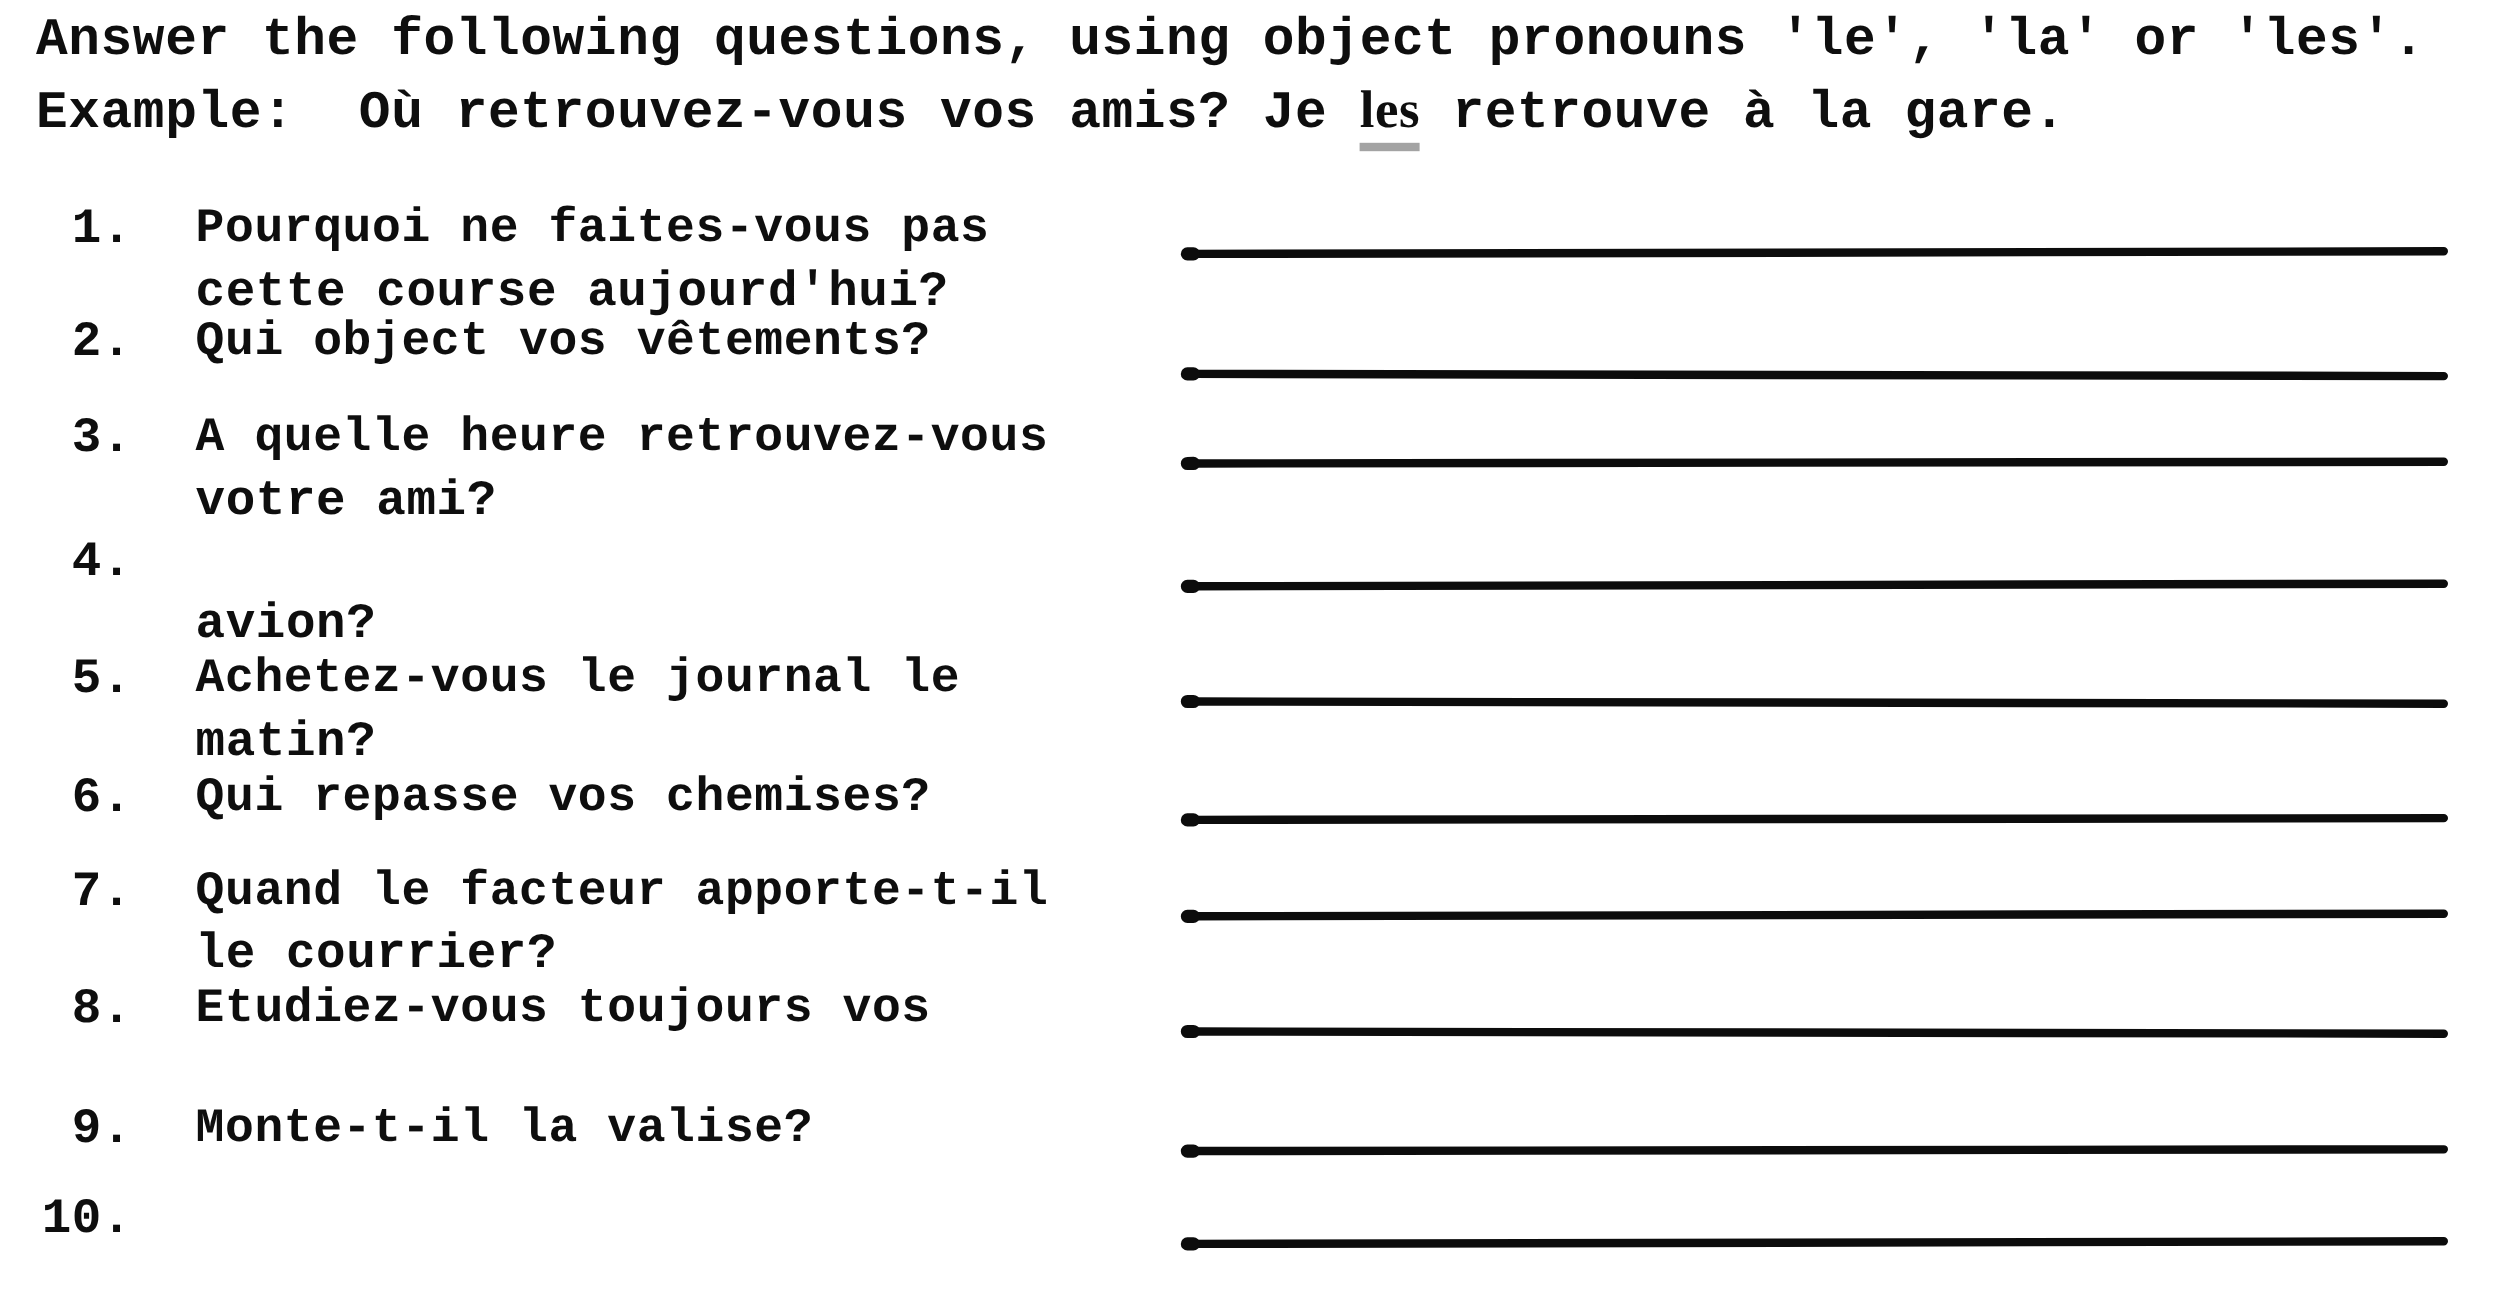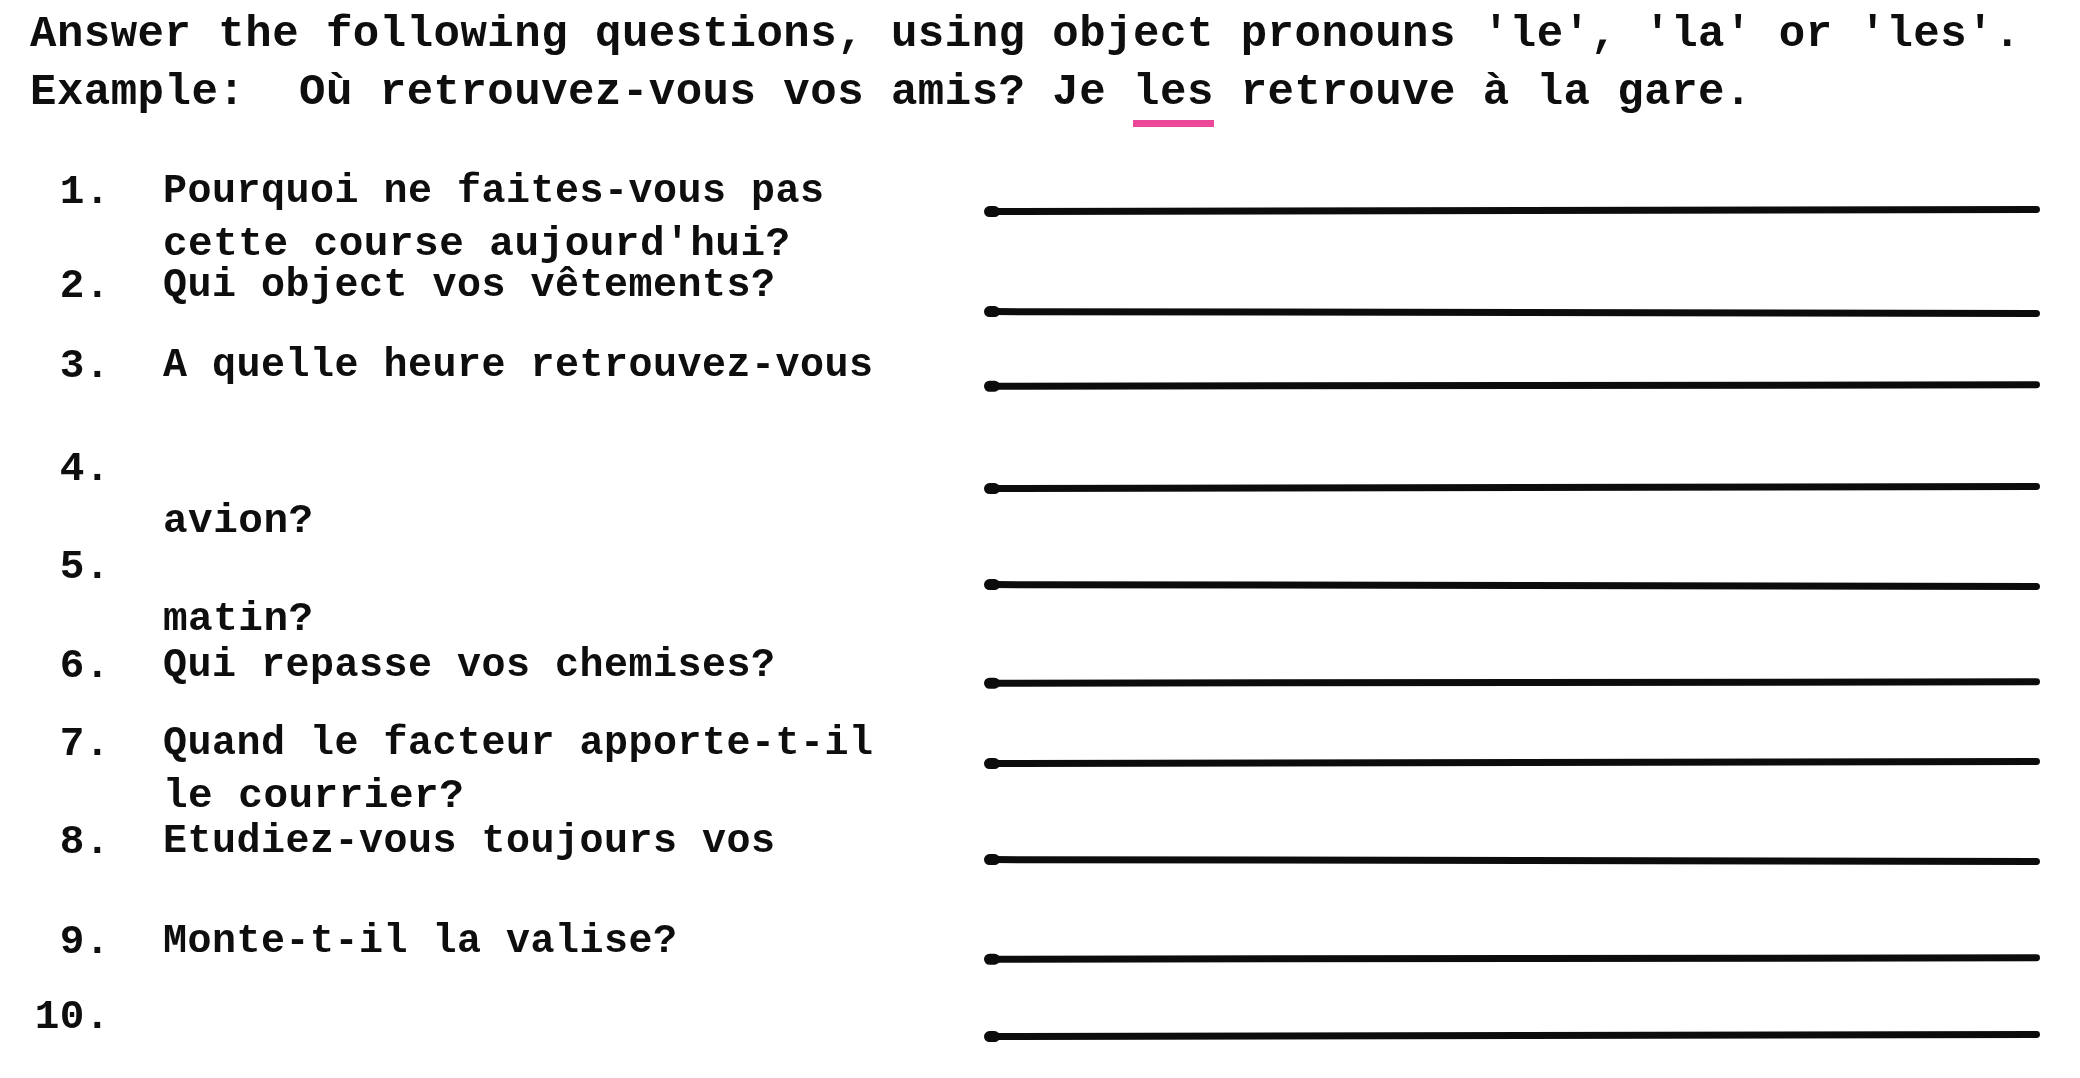--- a/index.html
+++ b/index.html
@@ -17,22 +17,23 @@
   .txt {
     position: absolute;
     font-size: 44px;
     line-height: 52px;
     white-space: pre;
     letter-spacing: 0.5px;
   }
   .header { left: 30px; top: 8px; }
   .example { left: 30px; top: 66px; }
   .pronoun {
-    border-bottom: 7px solid #ec4899;
+    border-bottom: 7px solid #a3a3a3;
     padding-bottom: 3px;
+    font-family: Liberation Serif, serif;
   }
   .qrow { position: absolute; left: 0; top: 0; width: 960px; height: 112px; }
   .qnum {
     position: absolute; left: 0; top: 0; width: 110px;
     font-size: 41px; line-height: 52px;
     text-align: right; white-space: pre;
     letter-spacing: 0.5px;
   }
   .ql1 { position: absolute; left: 163px; top: 0; font-size: 40px; line-height: 52px; white-space: pre; letter-spacing: 0.5px; }
   .ql2 { position: absolute; left: 163px; top: 52px; font-size: 41px; line-height: 52px; white-space: pre; letter-spacing: 0.5px; }
@@ -66,27 +67,29 @@
   <span class="ql2">cette course aujourd'hui?</span>
 </div>
 <div class="qrow" style="top:260px">
   <span class="qnum">2.</span>
   <span class="ql1">Qui object vos vêtements?</span>
   <span class="ql2"></span>
 </div>
 <div class="qrow" style="top:340px">
   <span class="qnum">3.</span>
   <span class="ql1">A quelle heure retrouvez-vous</span>
+  <span class="ql2">votre ami?</span>
 </div>
 <div class="qrow" style="top:443px">
   <span class="qnum">4.</span>
   <span class="ql2">avion?</span>
 </div>
 <div class="qrow" style="top:541px">
   <span class="qnum">5.</span>
+  <span class="ql1">Achetez-vous le journal le</span>
   <span class="ql2">matin?</span>
 </div>
 <div class="qrow" style="top:640px">
   <span class="qnum">6.</span>
   <span class="ql1">Qui repasse vos chemises?</span>
   <span class="ql2"></span>
 </div>
 <div class="qrow" style="top:718px">
   <span class="qnum">7.</span>
   <span class="ql1">Quand le facteur apporte-t-il</span>

